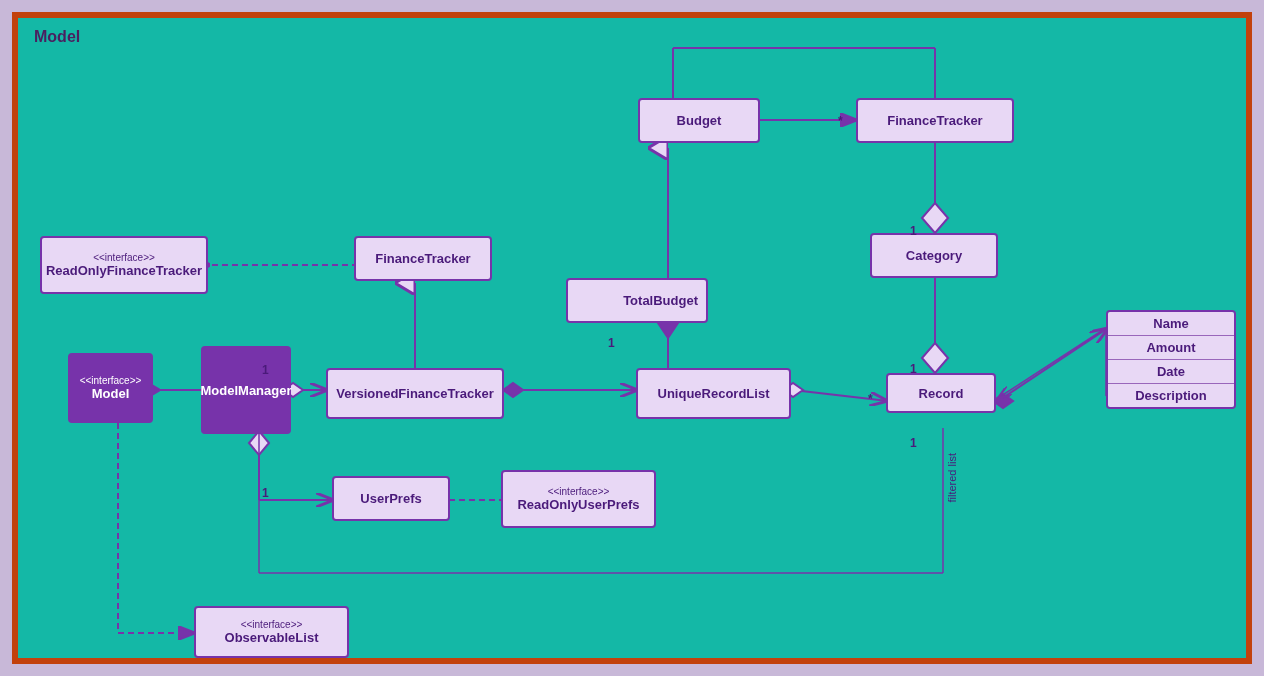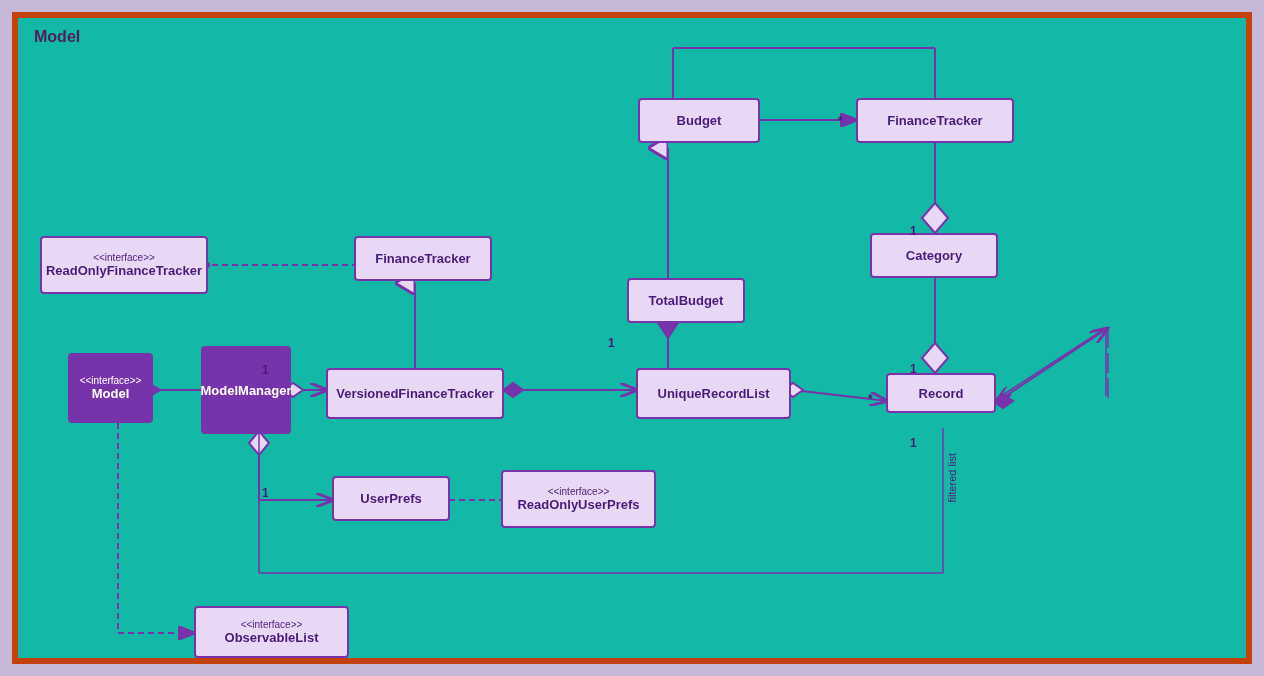--- a/index.html
+++ b/index.html
@@ -209,21 +209,21 @@
   </div>
 
   <div class="uml-box" style="left:868px; top:355px; width:110px; height:40px;">
     <span>Record</span>
   </div>
 
   <div class="uml-box" style="left:588px; top:80px; width:122px; height:45px;margin-left:32px;">
     <span>Budget</span>
   </div>
 
-  <div class="uml-box" style="left:609px; top:260px; width:118px; height:45px;">
+  <div class="uml-box" style="left:548px; top:260px; width:142px; height:45px;align-items:flex-end;">
     <span>TotalBudget</span>
   </div>
 
   <div class="uml-box" style="left:838px; top:80px; width:158px; height:45px;">
     <span>FinanceTracker</span>
   </div>
 
   <div class="uml-box" style="left:852px; top:215px; width:128px; height:45px;">
     <span>Category</span>
   </div>
@@ -235,20 +235,26 @@
   <div class="uml-box" style="left:483px; top:452px; width:155px; height:58px;">
     <span class="stereotype">&lt;&lt;interface&gt;&gt;</span>
     <span>ReadOnlyUserPrefs</span>
   </div>
 
   <div class="uml-box" style="left:176px; top:588px; width:155px; height:52px;">
     <span class="stereotype">&lt;&lt;interface&gt;&gt;</span>
     <span>ObservableList</span>
   </div>
 
+  <div class="attr-box" style="left:1088px; top:292px; width:130px;">
+    <div class="attr-row">Name</div>
+    <div class="attr-row">Amount</div>
+    <div class="attr-row">Date</div>
+    <div class="attr-row">Description</div>
+  </div>
 
   <div class="diagram-label" style="left:820px; top:96px;">*</div>
   <div class="diagram-label" style="left:892px; top:206px;">1</div>
   <div class="diagram-label" style="left:892px; top:344px;">1</div>
   <div class="diagram-label" style="left:850px; top:374px;">*</div>
   <div class="diagram-label" style="left:892px; top:418px;">1</div>
   <div class="diagram-label" style="left:244px; top:345px;">1</div>
   <div class="diagram-label" style="left:244px; top:468px;">1</div>
   <div class="diagram-label" style="left:590px; top:318px;">1</div>
   <div class="diagram-label rotated" style="left:928px; top:435px; font-weight: normal; font-size:11px;">filtered list</div>

